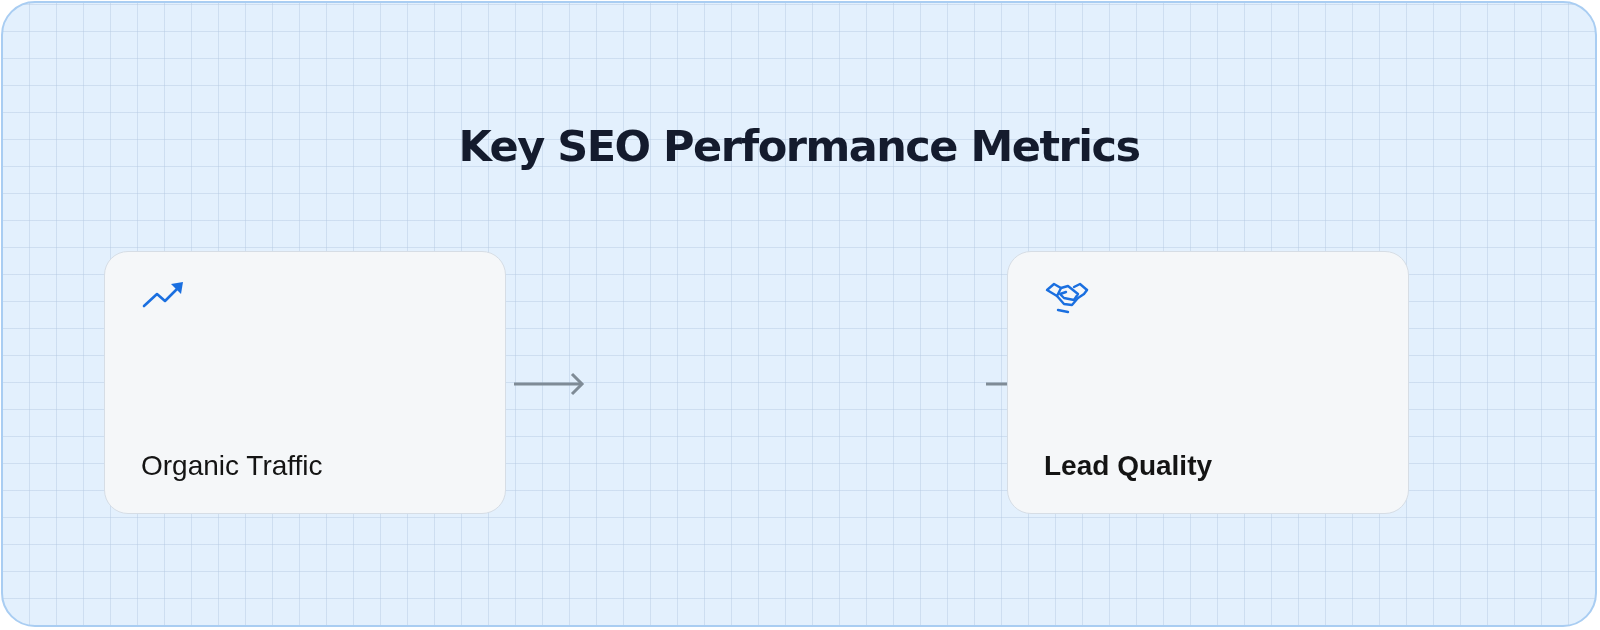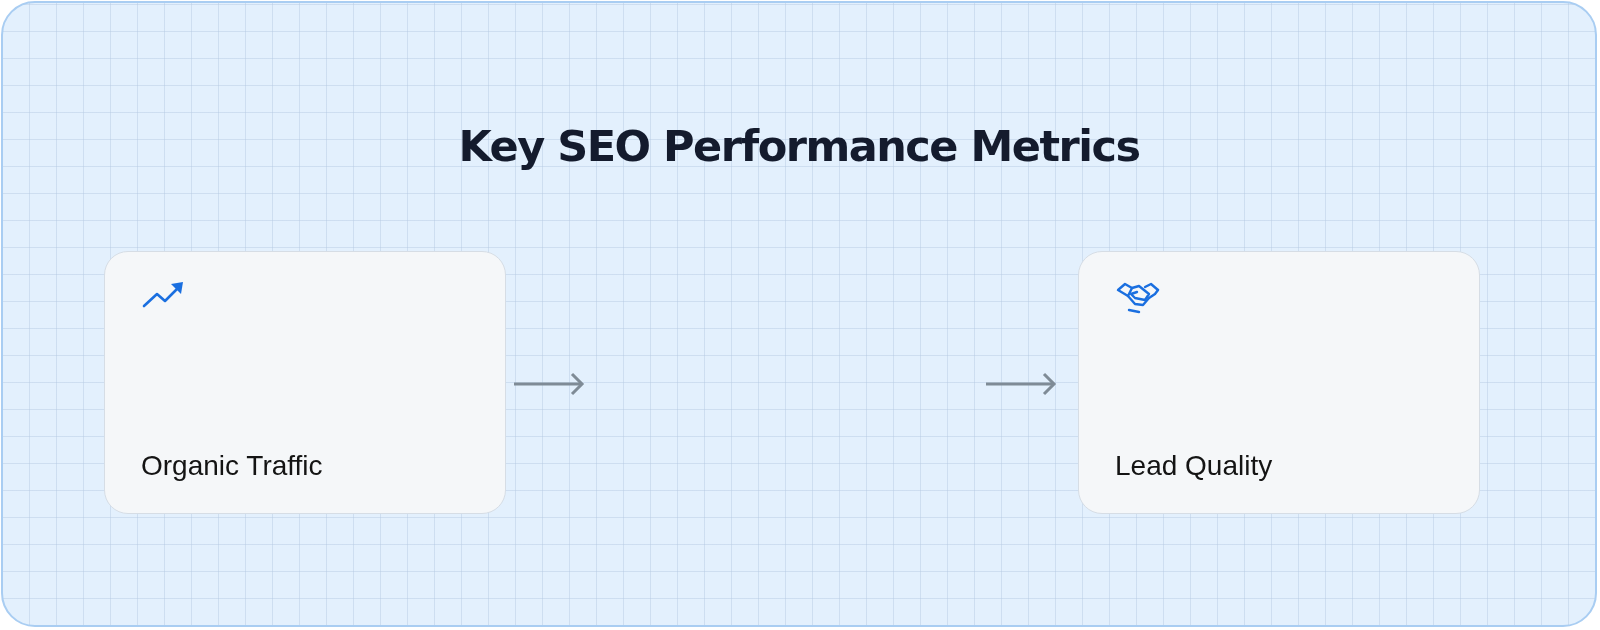--- a/index.html
+++ b/index.html
@@ -41,21 +41,21 @@
     <line x1="0" y1="12" x2="68" y2="12" stroke="#7f8b96" stroke-width="3"></line>
     <polyline points="58,2 68,12 58,22" fill="none" stroke="#7f8b96" stroke-width="3" stroke-linejoin="miter"></polyline>
   </svg>
 
 
   <svg class="arrow" style="left:983px;" viewBox="0 0 74 24">
     <line x1="0" y1="12" x2="68" y2="12" stroke="#7f8b96" stroke-width="3"></line>
     <polyline points="58,2 68,12 58,22" fill="none" stroke="#7f8b96" stroke-width="3" stroke-linejoin="miter"></polyline>
   </svg>
 
-  <div class="card" style="left:1075px;">
+  <div class="card" style="left:1004px;font-weight:bold;">
     <svg class="icon" viewBox="0 0 46 38">
       <g fill="none" stroke="#1a6fe0" stroke-width="2.4" stroke-linejoin="round" stroke-linecap="round">
         <path d="M3,12 L10,6 L17,10 L13,18 Z"></path>
         <path d="M43,12 L36,6 L30,9"></path>
         <path d="M17,10 L24,8 L34,16 L30,22 L20,20 L16,16 L22,14"></path>
         <path d="M13,18 L20,26 L28,27 L34,20 L40,16 L43,12"></path>
         <path d="M14,32 L24,34"></path>
       </g>
     </svg>
     <div class="label">Lead Quality</div>

